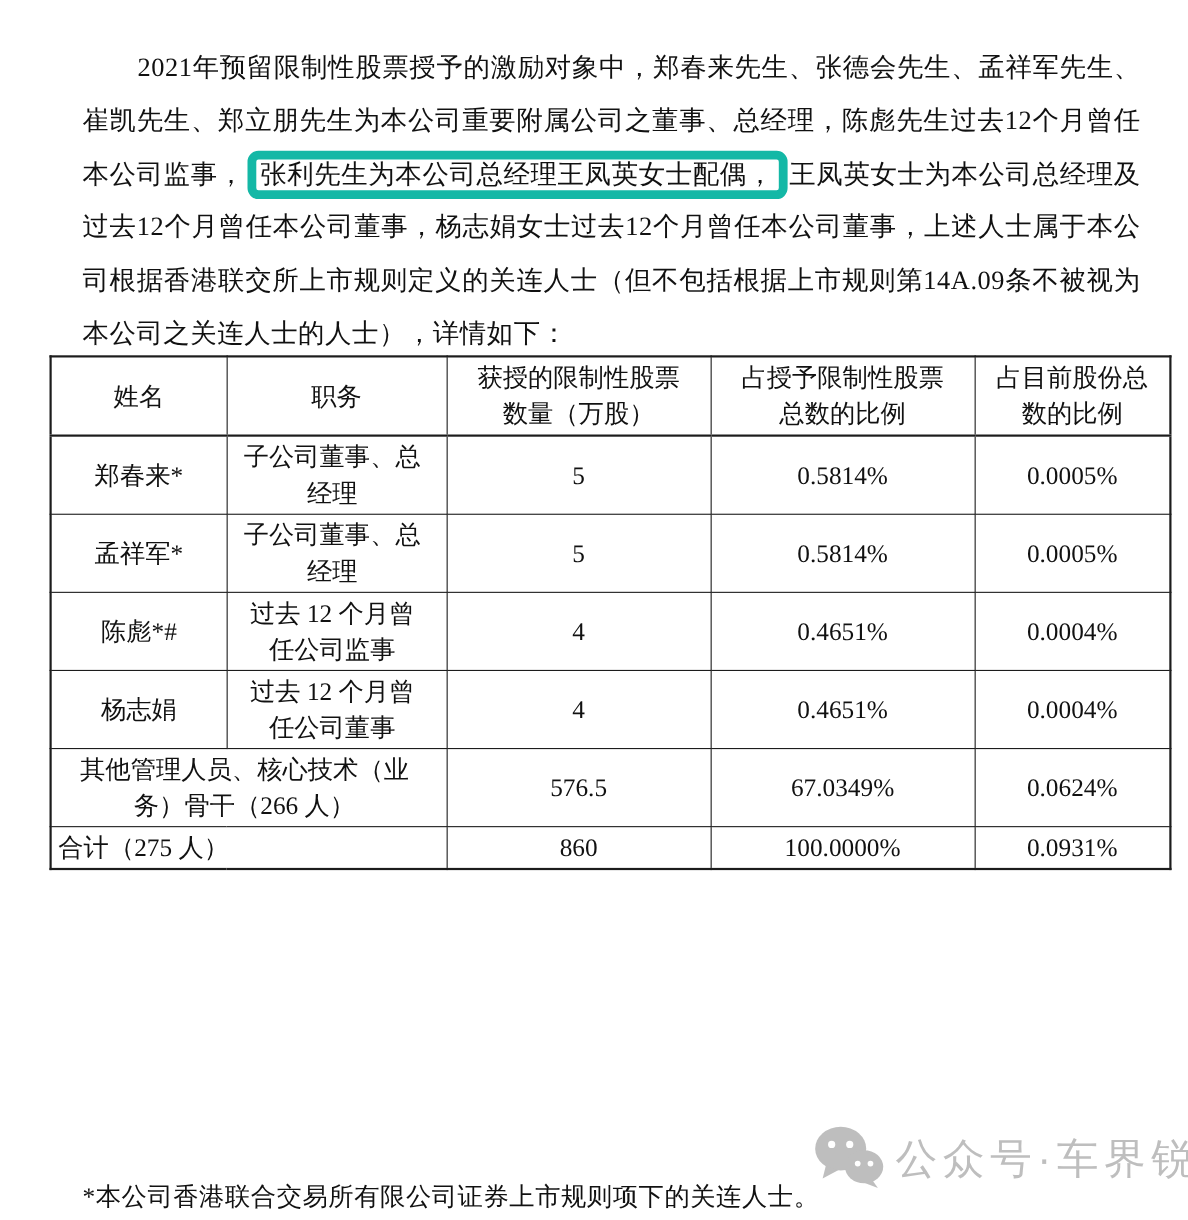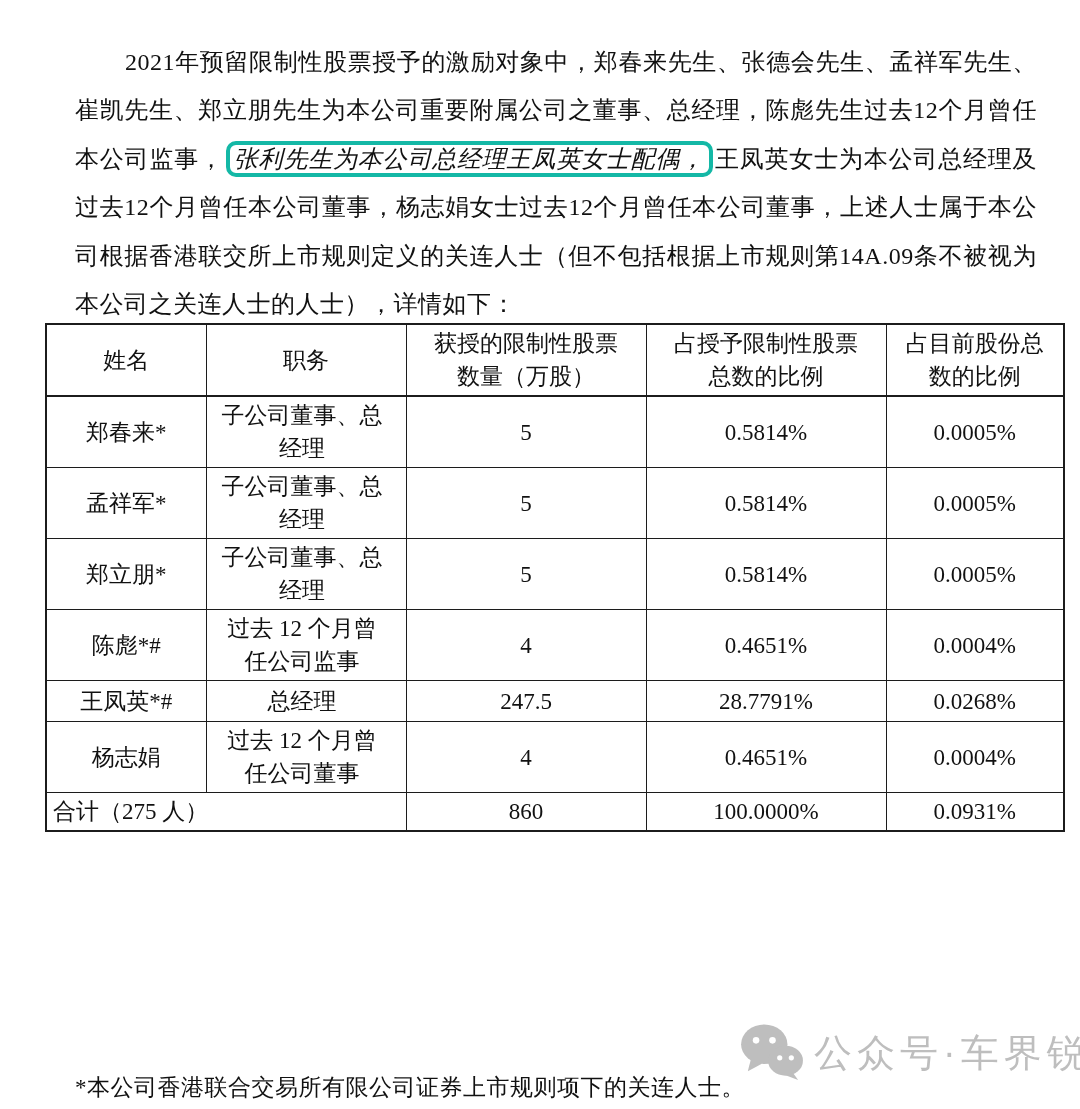--- a/index.html
+++ b/index.html
@@ -22,25 +22,24 @@
     top: 14px;
     left: 75px;
     width: 962px;
     font-size: 24px;
     line-height: 48.4px;
     text-align: justify;
     text-indent: 50px;
     letter-spacing: 0.5px;
   }
   .hl-box {
-    border: 4px solid #14b8a6;
+    border: 8px solid #14b8a6;
     border-radius: 10px;
     padding: 1px 4px;
     margin: 0 2px;
-    font-style: italic;
   }
 
   
   .doc-table {
     position: absolute;
     top: 323px;
     left: 45px;
     border-collapse: collapse;
     table-layout: fixed;
     width: 1018px;
@@ -138,46 +137,38 @@
       <td class="num-cell">0.0005%</td>
     </tr>
     <tr class="h-std">
       <td class="name-cell">孟祥军*</td>
       <td class="pos-cell">子公司董事、总经理</td>
       <td class="num-cell">5</td>
       <td class="num-cell">0.5814%</td>
       <td class="num-cell">0.0005%</td>
     </tr>
     <tr class="h-std">
-      <td class="name-cell">郑立朋*</td>
-      <td class="pos-cell">子公司董事、总经理</td>
-      <td class="num-cell">5</td>
-      <td class="num-cell">0.5814%</td>
-      <td class="num-cell">0.0005%</td>
-    </tr>
-    <tr class="h-std">
       <td class="name-cell">陈彪*#</td>
       <td class="pos-cell">过去 12 个月曾任公司监事</td>
       <td class="num-cell">4</td>
       <td class="num-cell">0.4651%</td>
       <td class="num-cell">0.0004%</td>
-    </tr>
-    <tr class="h-short">
-      <td class="name-cell">王凤英*#</td>
-      <td class="pos-cell">总经理</td>
-      <td class="num-cell">247.5</td>
-      <td class="num-cell">28.7791%</td>
-      <td class="num-cell">0.0268%</td>
     </tr>
     <tr class="h-mid">
       <td class="name-cell">杨志娟</td>
       <td class="pos-cell">过去 12 个月曾任公司董事</td>
       <td class="num-cell">4</td>
       <td class="num-cell">0.4651%</td>
       <td class="num-cell">0.0004%</td>
+    </tr>
+    <tr class="h-grp">
+      <td class="pos-cell" colspan="2">其他管理人员、核心技术（业务）骨干（266 人）</td>
+      <td class="num-cell">576.5</td>
+      <td class="num-cell">67.0349%</td>
+      <td class="num-cell">0.0624%</td>
     </tr>
     <tr class="h-total">
       <td class="center-cell" colspan="2">合计（275 人）</td>
       <td class="num-cell">860</td>
       <td class="num-cell">100.0000%</td>
       <td class="num-cell">0.0931%</td>
     </tr>
   </tbody>
 </table>
 

